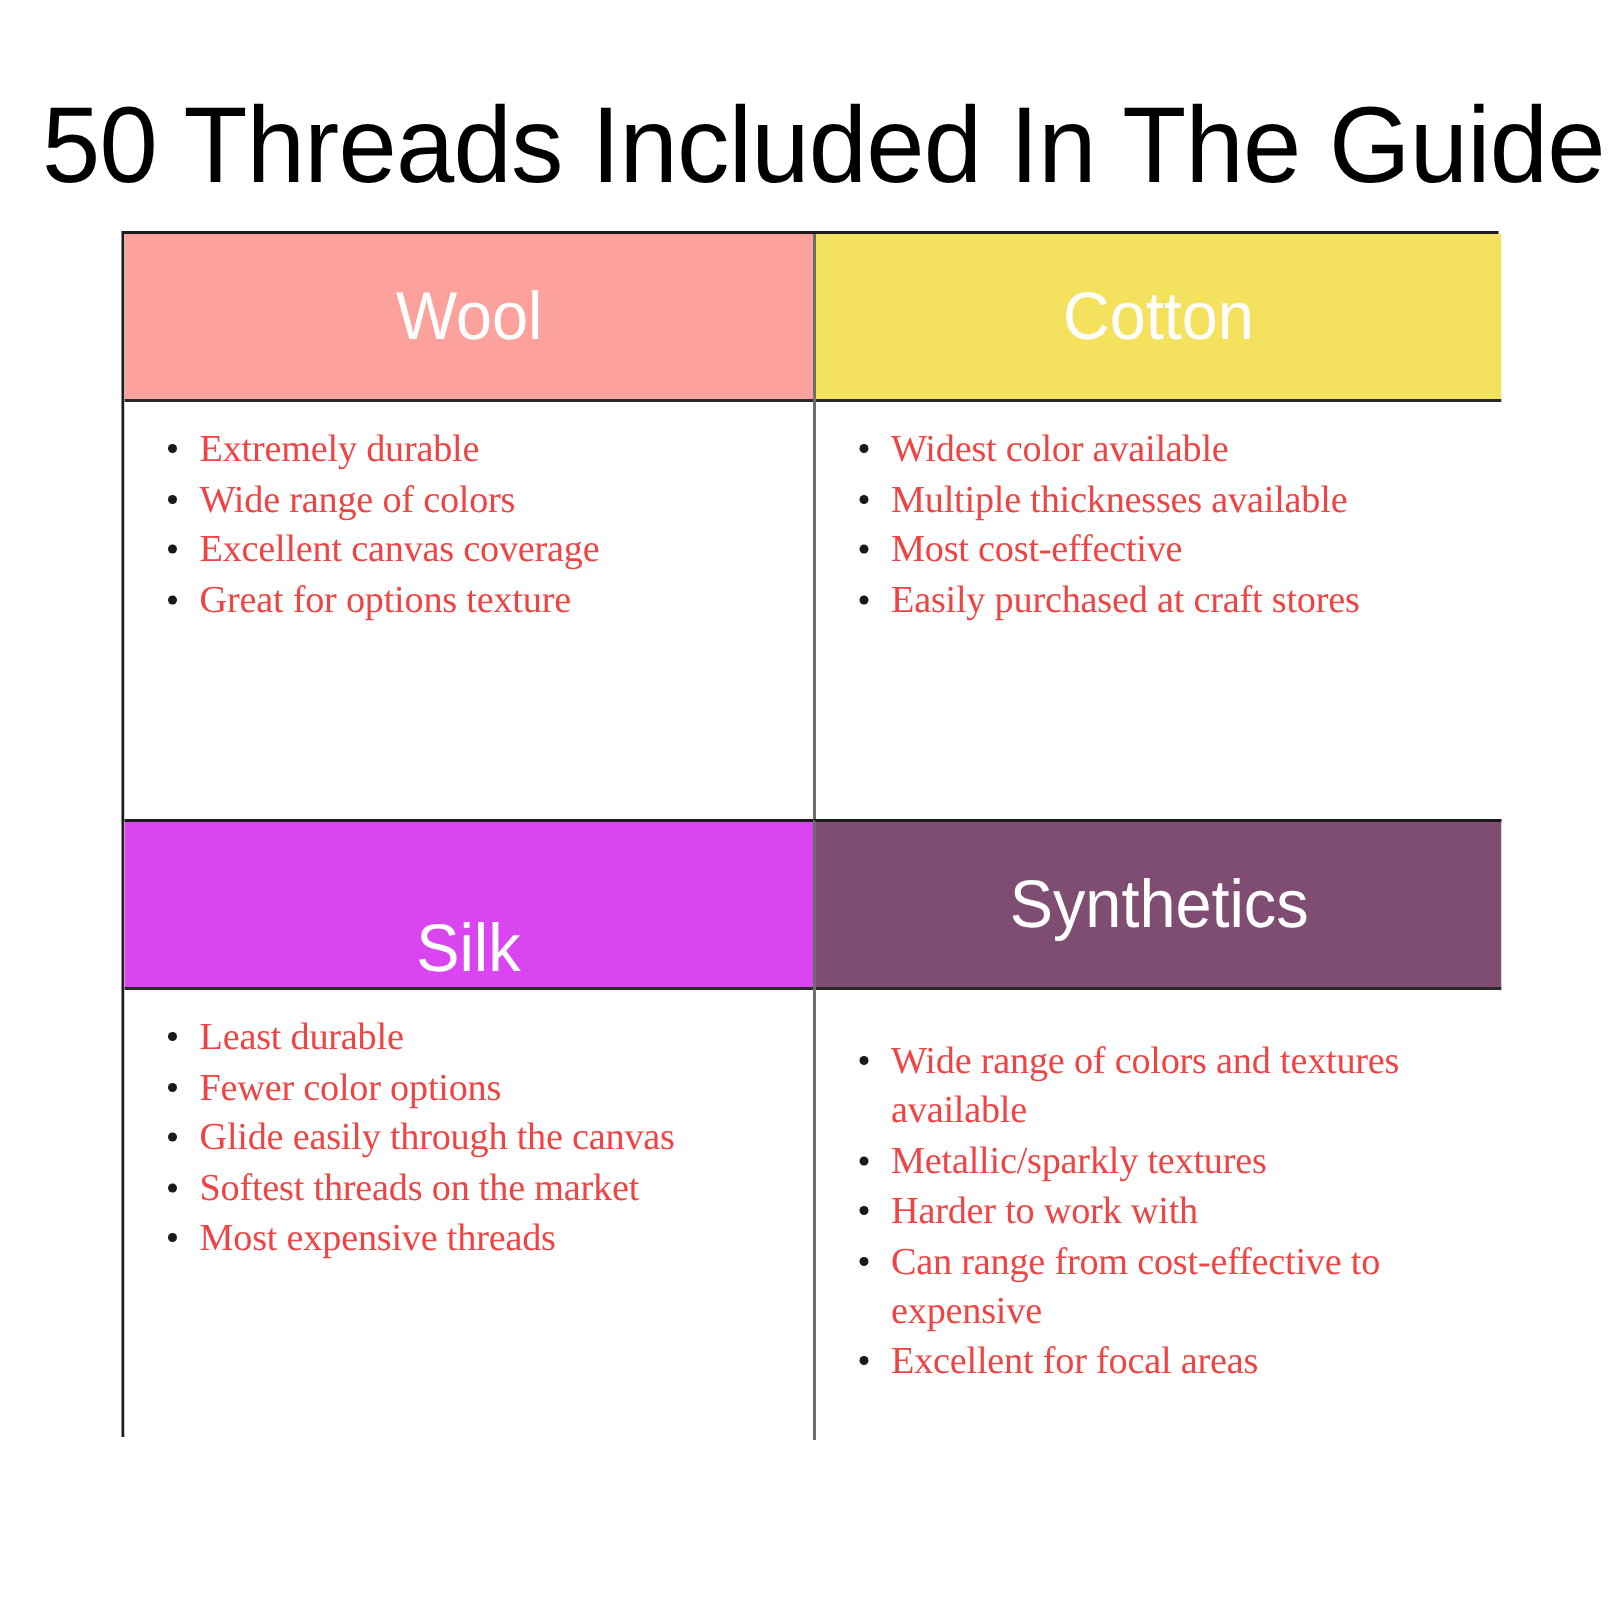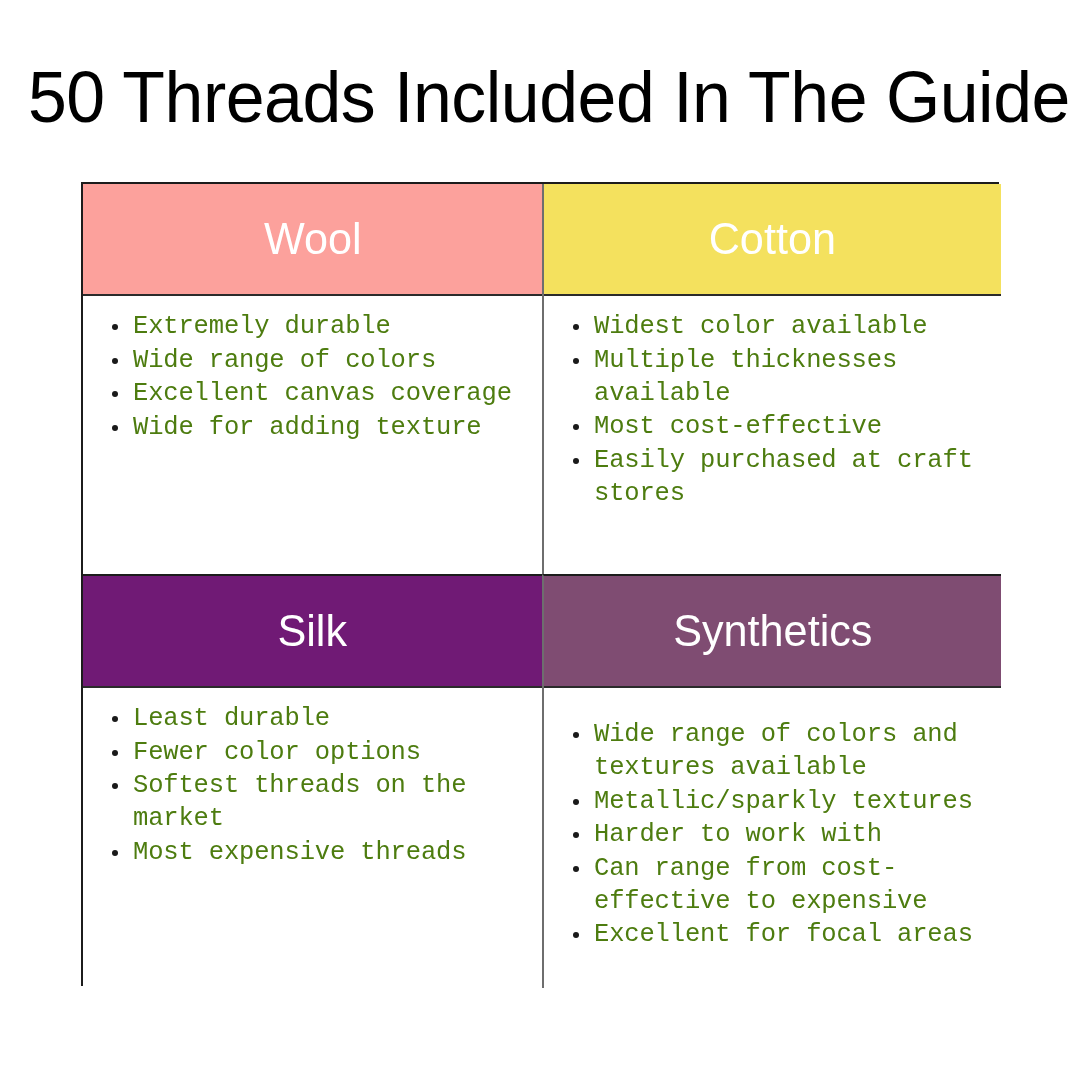--- a/index.html
+++ b/index.html
@@ -29,21 +29,21 @@
     color: #000000;
     white-space: nowrap;
     transform: scaleX(0.97);
     transform-origin: left center;
   }
 
   
   .grid-table {
     position: absolute;
     left: 81px;
-    top: 182px;
+    top: 154px;
     width: 918px;
     height: 804px;
     box-sizing: border-box;
     border: 2px solid #1c1c1c;
     display: grid;
     grid-template-columns: 459px 459px;
     grid-template-rows: 390px 414px;
     background: #ffffff;
   }
 
@@ -89,24 +89,24 @@
     background: #ffffff;
   }
 
   .feature-list {
     list-style: none;
     margin: 0;
     padding: 0;
   }
   .feature-item {
     position: relative;
-    font-family: Liberation Mono, monospace;
+    font-family: Liberation Serif, serif;
     font-size: 25.5px;
     line-height: 33px;
-    color: #4d7c0f;
+    color: #ef4444;
     padding-left: 28px;
     margin: 0 0 0.5px 0;
     font-weight: 400;
     letter-spacing: -0.15px;
   }
   .feature-item::before {
     content: "";
     position: absolute;
     left: 7px;
     top: 14px;
@@ -125,47 +125,48 @@
 
   <div class="quad">
     <div class="quad-header" style="background: rgb(252, 161, 156);">
       <span class="quad-header-label">Wool</span>
     </div>
     <div class="quad-body">
       <ul class="feature-list">
         <li class="feature-item">Extremely durable</li>
         <li class="feature-item">Wide range of colors</li>
         <li class="feature-item">Excellent canvas coverage</li>
-        <li class="feature-item">Wide for adding texture</li>
+        <li class="feature-item">Great for options texture</li>
       </ul>
     </div>
   </div>
 
   <div class="quad col-right" style="border-left-color: rgb(110, 110, 110);">
     <div class="quad-header" style="background: rgb(244, 225, 94);">
       <span class="quad-header-label">Cotton</span>
     </div>
     <div class="quad-body">
       <ul class="feature-list">
         <li class="feature-item">Widest color available</li>
         <li class="feature-item">Multiple thicknesses available</li>
         <li class="feature-item">Most cost-effective</li>
         <li class="feature-item">Easily purchased at craft stores</li>
       </ul>
     </div>
   </div>
 
   <div class="quad row-bottom" style="border-top-color: rgb(28, 28, 28);">
-    <div class="quad-header" style="background: #701a75;">
+    <div class="quad-header" style="background: #d946ef; align-items: flex-end;">
       <span class="quad-header-label">Silk</span>
     </div>
     <div class="quad-body">
       <ul class="feature-list">
         <li class="feature-item">Least durable</li>
         <li class="feature-item">Fewer color options</li>
+        <li class="feature-item">Glide easily through the canvas</li>
         <li class="feature-item">Softest threads on the market</li>
         <li class="feature-item">Most expensive threads</li>
       </ul>
     </div>
   </div>
 
   <div class="quad col-right row-bottom" style="border-left-color: rgb(110, 110, 110); border-top-color: rgb(28, 28, 28); gap: 16px;">
     <div class="quad-header" style="background: rgb(127, 76, 114);">
       <span class="quad-header-label">Synthetics</span>
     </div>

